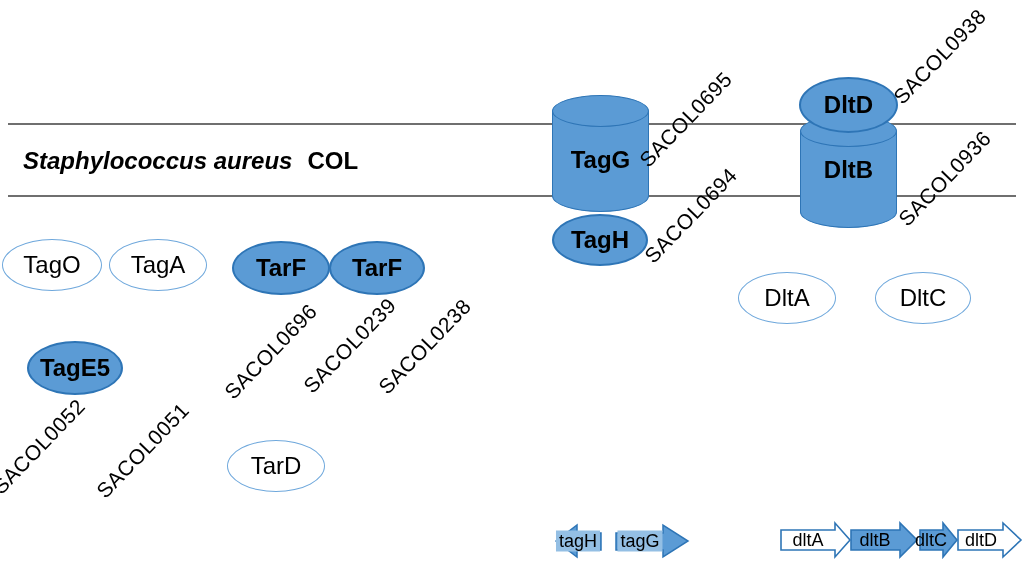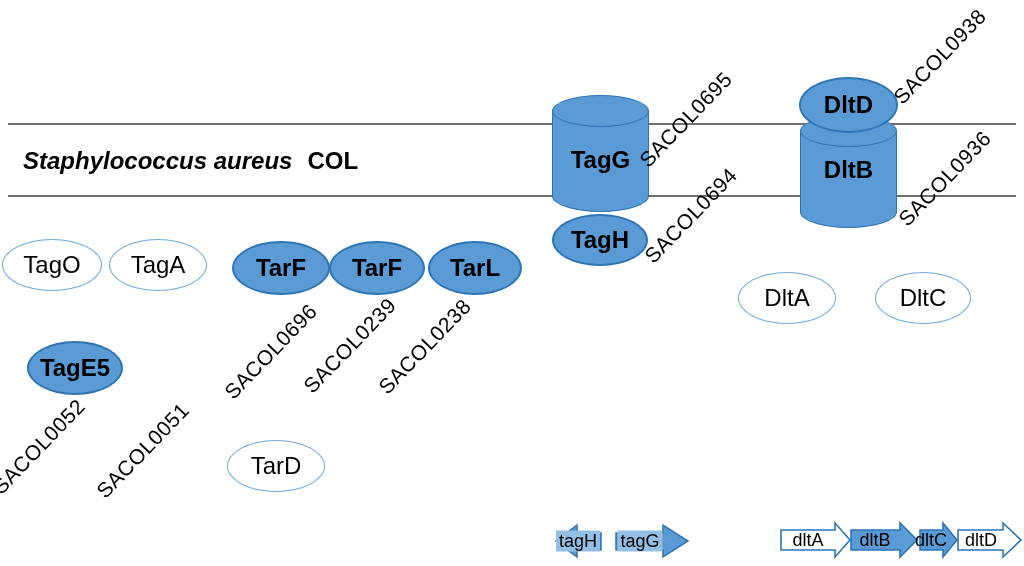--- a/index.html
+++ b/index.html
@@ -96,23 +96,20 @@
   </div>
   <div class="ellipse white" style="left:109px;top:239px;width:98px;height:52px;">
     <span>TagA</span>
   </div>
   <div class="ellipse blue" style="left:232px;top:241px;width:98px;height:54px;">
     <span>TarF</span>
   </div>
   <div class="ellipse blue" style="left:329px;top:241px;width:96px;height:54px;">
     <span>TarF</span>
   </div>
-  <div class="ellipse blue" style="left:428px;top:241px;width:94px;height:54px;">
-    <span>TarL</span>
-  </div>
   <div class="ellipse blue" style="left:552px;top:214px;width:96px;height:52px;">
     <span>TagH</span>
   </div>
   <div class="ellipse blue" style="left:27px;top:341px;width:96px;height:54px;">
     <span>TagE5</span>
   </div>
   <div class="ellipse white" style="left:227px;top:440px;width:98px;height:52px;">
     <span>TarD</span>
   </div>
   <div class="ellipse white" style="left:738px;top:272px;width:98px;height:52px;">

